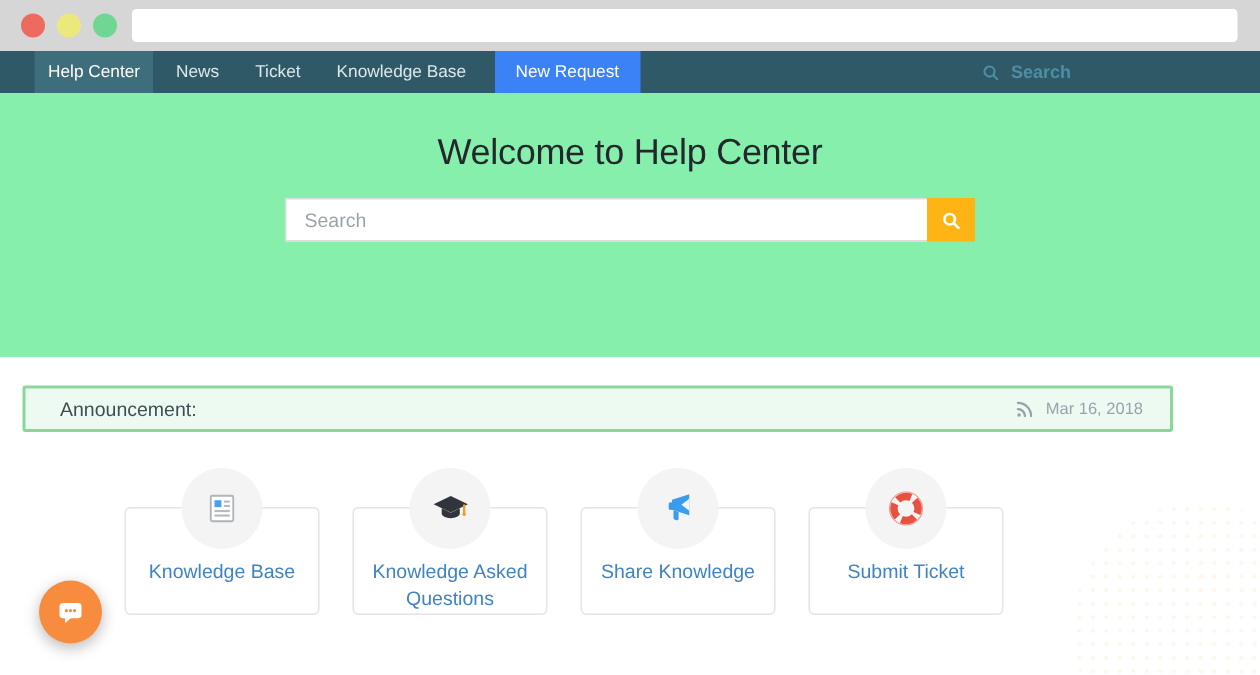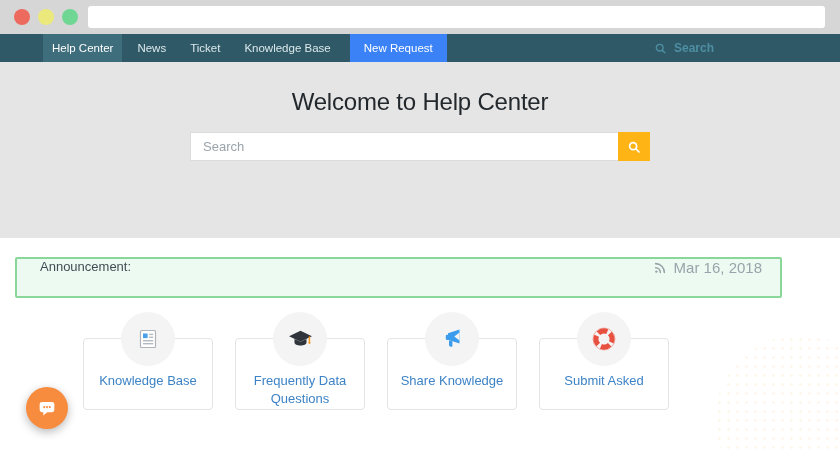--- a/index.html
+++ b/index.html
@@ -14,46 +14,46 @@
   
   .chrome { position:absolute; top:0; left:0; right:0; height:34px; background:#d6d6d6; }
   .tdot { position:absolute; top:9px; width:16px; height:16px; border-radius:50%; }
   .tdot.red { left:14px; background:#ed6a5e; }
   .tdot.yellow { left:38px; background:#ebe97c; }
   .tdot.green { left:62px; background:#6fd793; }
   .urlbar { position:absolute; left:88px; right:15px; top:6px; height:22px; background:#ffffff; border-radius:3px; }
 
   
   .nav { position:absolute; top:34px; left:0; right:0; height:28px; background:#2f5966;
-         display:flex; align-items:flex-end; padding-left:40px; font-size:11.5px; }
+         display:flex; align-items:flex-end; padding-left:20px; font-size:11.5px; }
   .nav-item { color:#dce8ec; line-height:28px; padding:0 9px; margin:0 3px; text-decoration:none; cursor:pointer; white-space:nowrap; }
   .nav-item.active { background:#3e6d7b; color:#ffffff; }
   .nav-item.new-request { background:#3b82f6; color:#ffffff; padding:0 14px; margin-left:7px; }
   .nav-search { position:absolute; right:126px; top:0; height:28px; display:flex; align-items:center; gap:7px;
                 color:#4e8ea3; font-size:12px; font-weight:bold; cursor:pointer; }
 
   
-  .hero { position:absolute; top:62px; left:0; right:0; height:176px; background:#e5e5e5; text-align:center; }
+  .hero { position:absolute; top:62px; left:0; right:0; height:176px; background:#86efac; text-align:center; }
   .hero h1 { margin:26px 0 0 0; font-size:24px; font-weight:400; color:#23282d; letter-spacing:-0.2px; }
   .hero .subtitle { margin:11px auto 0 auto; width:470px; font-size:13px; line-height:19px; color:#6c7780; }
   .searchrow { margin:16px auto 0 auto; width:460px; height:29px; display:flex; }
   .hero-input { flex:1; height:29px; border:1px solid #dcdcdc; border-right:none; padding:0 12px;
                 font-size:13px; color:#333; outline:none; font-family:"Liberation Sans",sans-serif; background:#fff; }
   .hero-input::placeholder { color:#9aa3ab; }
   .search-btn { width:32px; height:29px; border:none; background:#fdb414; color:#ffffff;
                 display:flex; align-items:center; justify-content:center; cursor:pointer; padding:0; }
 
   
-  .announcement { position:absolute; top:257px; left:15px; width:767px; height:41px;
+  .announcement { position:absolute; top:257px; left:15px; width:767px; height:31px;
                   background:#ecfaf1; border:2px solid #8ad79a; border-radius:2px;
-                  display:flex; align-items:flex-start; padding:0 18px 0 23px; font-size:13px; }
+                  display:flex; align-items:center; padding:0 18px 0 23px; font-size:13px; }
   .ann-label { color:#414d55; }
   .ann-link { color:#4191d0; margin-left:6px; text-decoration:none; cursor:pointer; }
   .ann-right { margin-left:auto; display:flex; align-items:center; gap:7px; }
-  .ann-date { color:#9aa3ab; font-size:15px; }
+  .ann-date { color:#9aa3ab; font-size:11px; }
 
   
   .cards { position:absolute; top:338px; left:83px; display:flex; gap:22px; }
   .card { position:relative; width:130px; height:72px; background:#ffffff; border:1px solid #e4e4e4;
           border-radius:4px; text-align:center; cursor:pointer; }
   .circle { position:absolute; top:-27px; left:50%; transform:translateX(-50%);
             width:54px; height:54px; border-radius:50%; background:#f4f4f4;
             display:flex; align-items:center; justify-content:center; }
   .card-label { margin-top:33px; font-size:13px; line-height:18px; color:#3d83c6; padding:0 4px; }
 
@@ -138,21 +138,21 @@
 
     <div class="card">
       <div class="circle">
         <svg width="27" height="27" viewBox="0 0 26 26">
           <polygon points="13,4.5 24,9.8 13,15.1 2,9.8" fill="#2f353a"></polygon>
           <path d="M7.2 12.4 v3.4 c0 1.6 2.6 2.9 5.8 2.9 s5.8 -1.3 5.8 -2.9 v-3.4 l-5.8 2.8 z" fill="#2f353a"></path>
           <path d="M21.6 10.6 v4.6" stroke="#f59a23" stroke-width="1.5" fill="none" stroke-linecap="round"></path>
           <circle cx="21.6" cy="16.2" r="1.1" fill="#f59a23"></circle>
         </svg>
       </div>
-      <div class="card-label">Frequently Data Questions</div>
+      <div class="card-label">Knowledge Asked Questions</div>
     </div>
 
     <div class="card">
       <div class="circle">
         <svg width="26" height="26" viewBox="0 0 26 26">
           <path d="M20.5 3.5 v14 l-11.5 -3.7 v-6.6 z" fill="#3b9ced"></path>
           <path d="M20.5 6.5 l-5.2 4 5.2 4 z" fill="#f4f4f4"></path>
           <rect x="6.8" y="8.8" width="2.8" height="5.2" rx="1.2" fill="#3b9ced"></rect>
           <path d="M10 14.2 l3.4 1.1 v4.4 a1.1 1.1 0 0 1 -1.45 1.05 l-0.9 -0.3 a1.1 1.1 0 0 1 -1.05 -1.1 z" fill="#3b9ced"></path>
         </svg>
@@ -162,21 +162,21 @@
 
     <div class="card">
       <div class="circle">
         <svg width="26" height="26" viewBox="0 0 26 26">
           <g transform="rotate(45 13 13)">
             <circle cx="13" cy="13" r="8" fill="none" stroke="#e8513f" stroke-width="5" stroke-dasharray="9.4 3.17"></circle>
           </g>
           <circle cx="13" cy="13" r="11" fill="none" stroke="#e8513f" stroke-width="0.8" opacity="0.55"></circle>
         </svg>
       </div>
-      <div class="card-label">Submit Asked</div>
+      <div class="card-label">Submit Ticket</div>
     </div>
 
   </div>
 
   <div class="chat-fab">
     <svg width="22" height="22" viewBox="0 0 24 24">
       <rect x="4" y="5.5" width="16" height="11" rx="2.5" fill="#ffffff"></rect>
       <path d="M8 16 v4.2 l4.8 -4.2 z" fill="#ffffff"></path>
       <circle cx="9" cy="11" r="1.15" fill="#f78c3e"></circle>
       <circle cx="12" cy="11" r="1.15" fill="#f78c3e"></circle>

